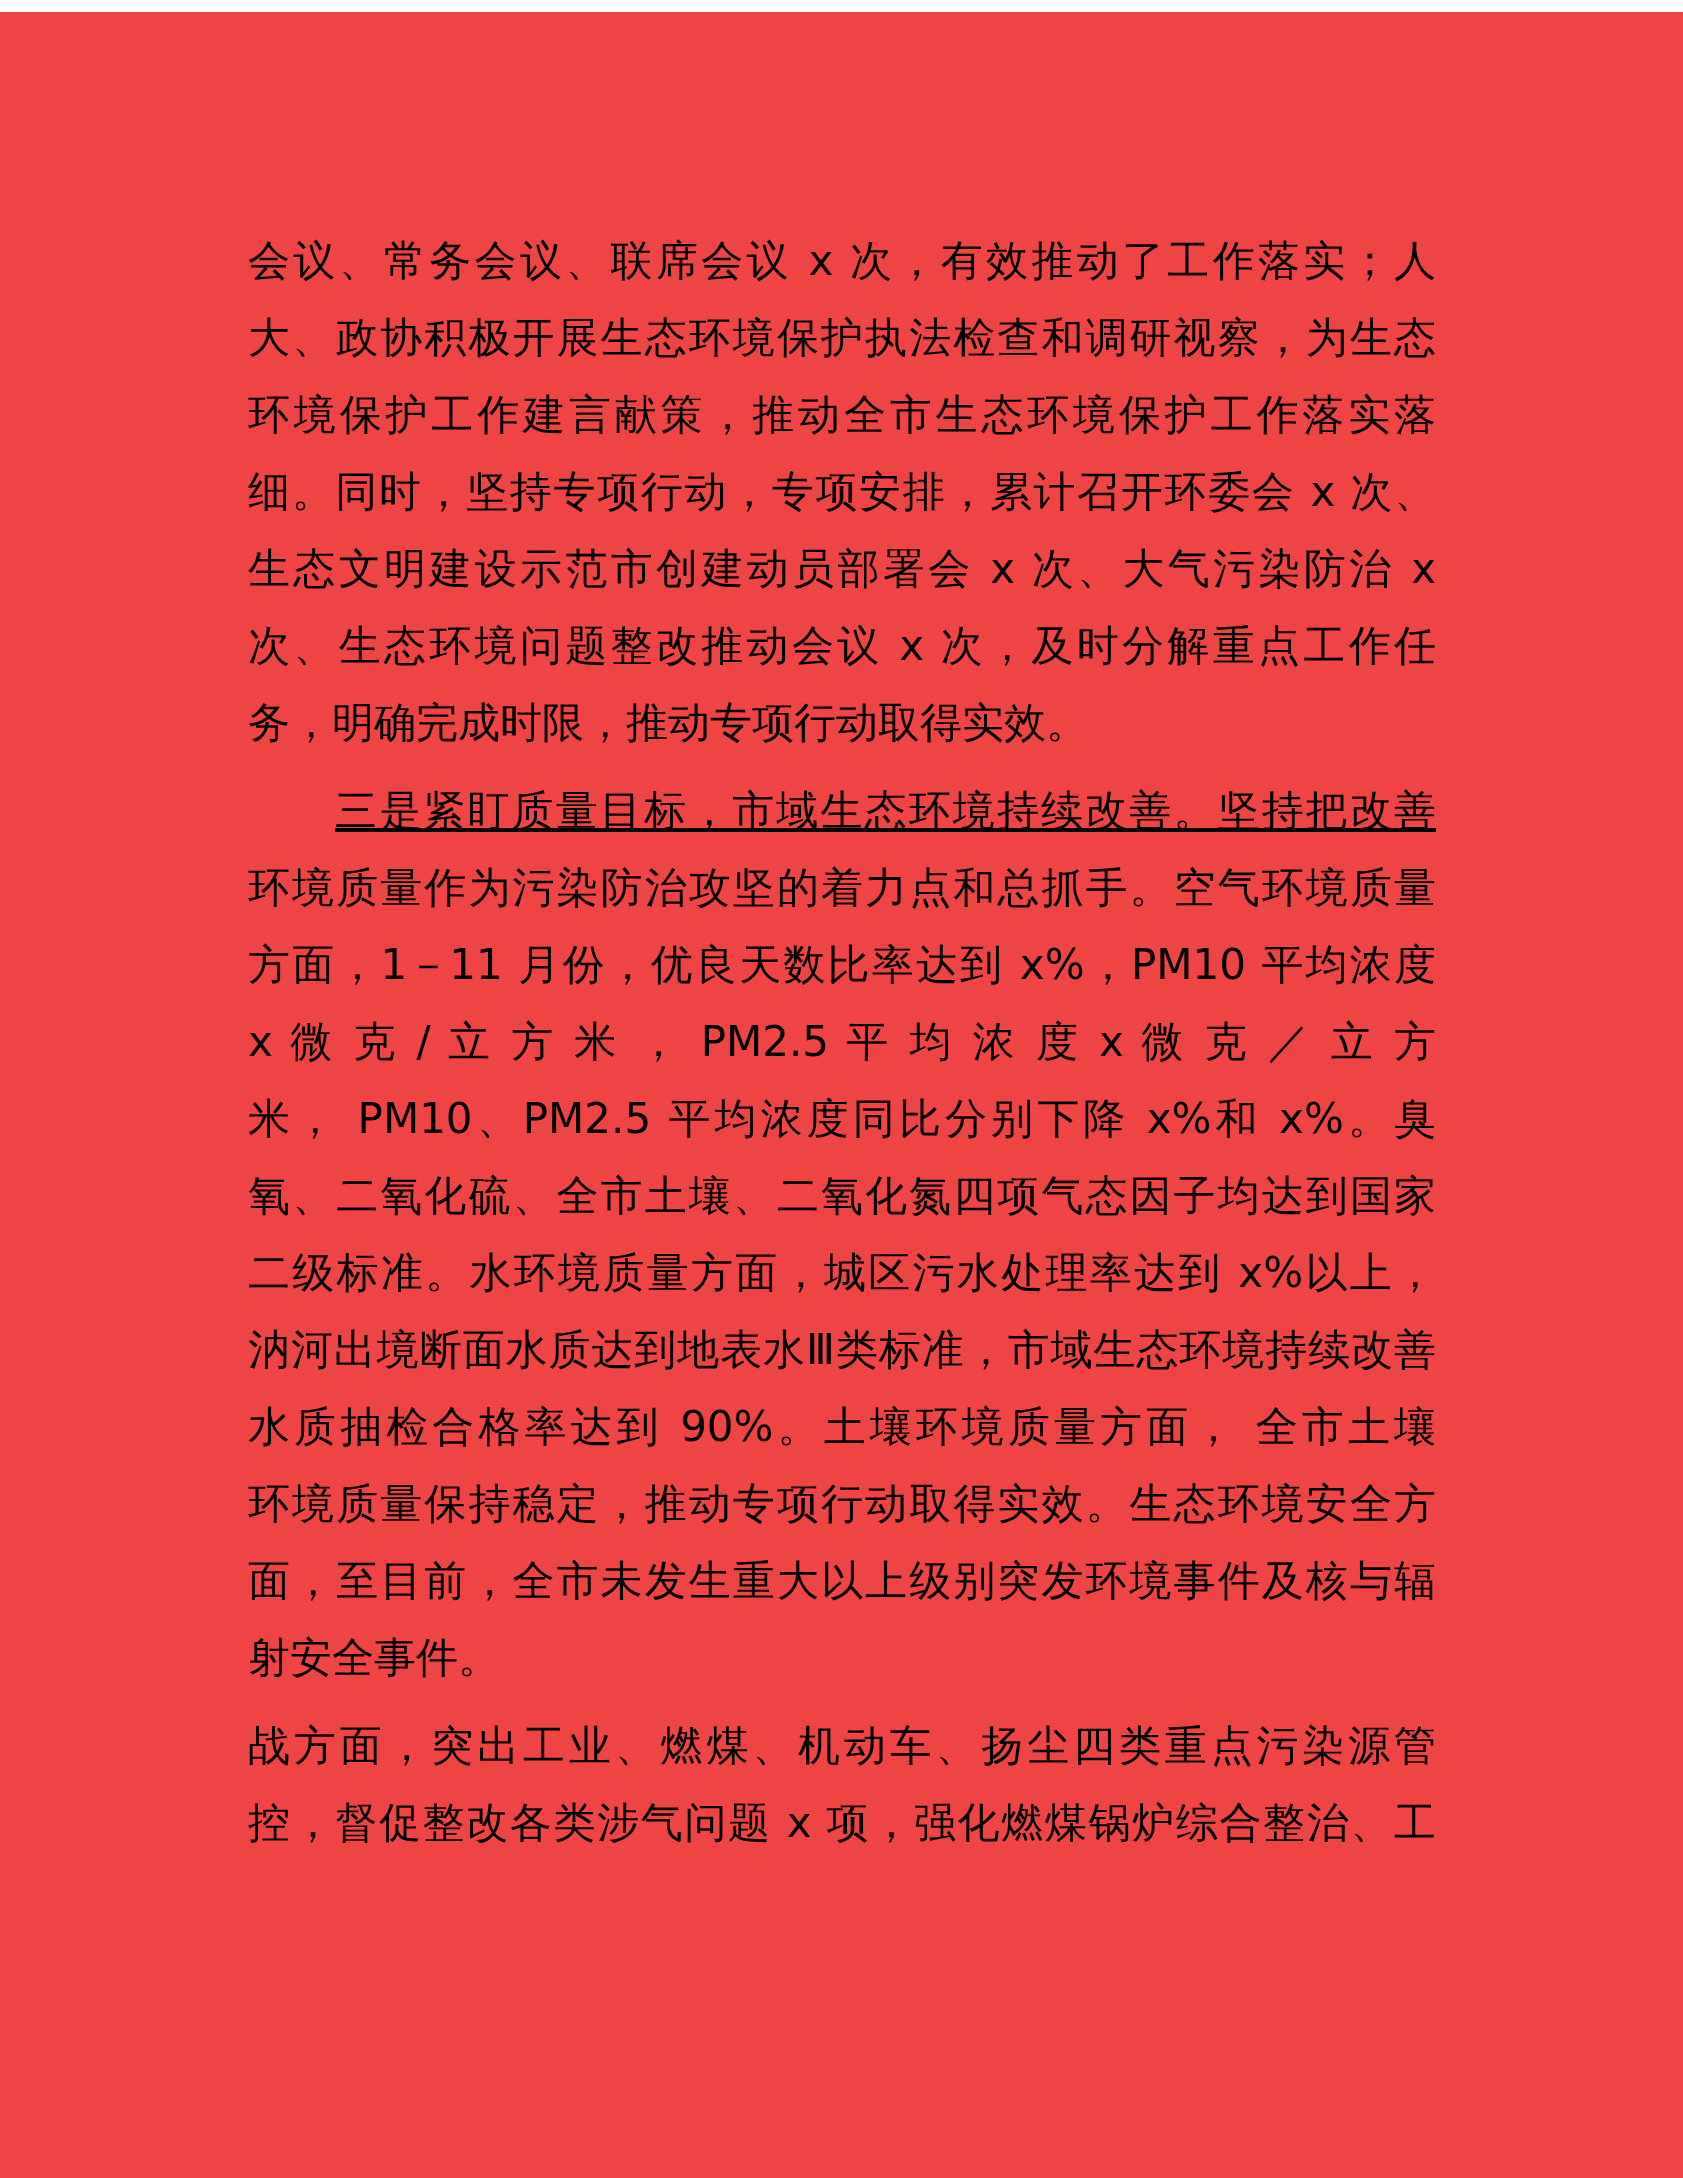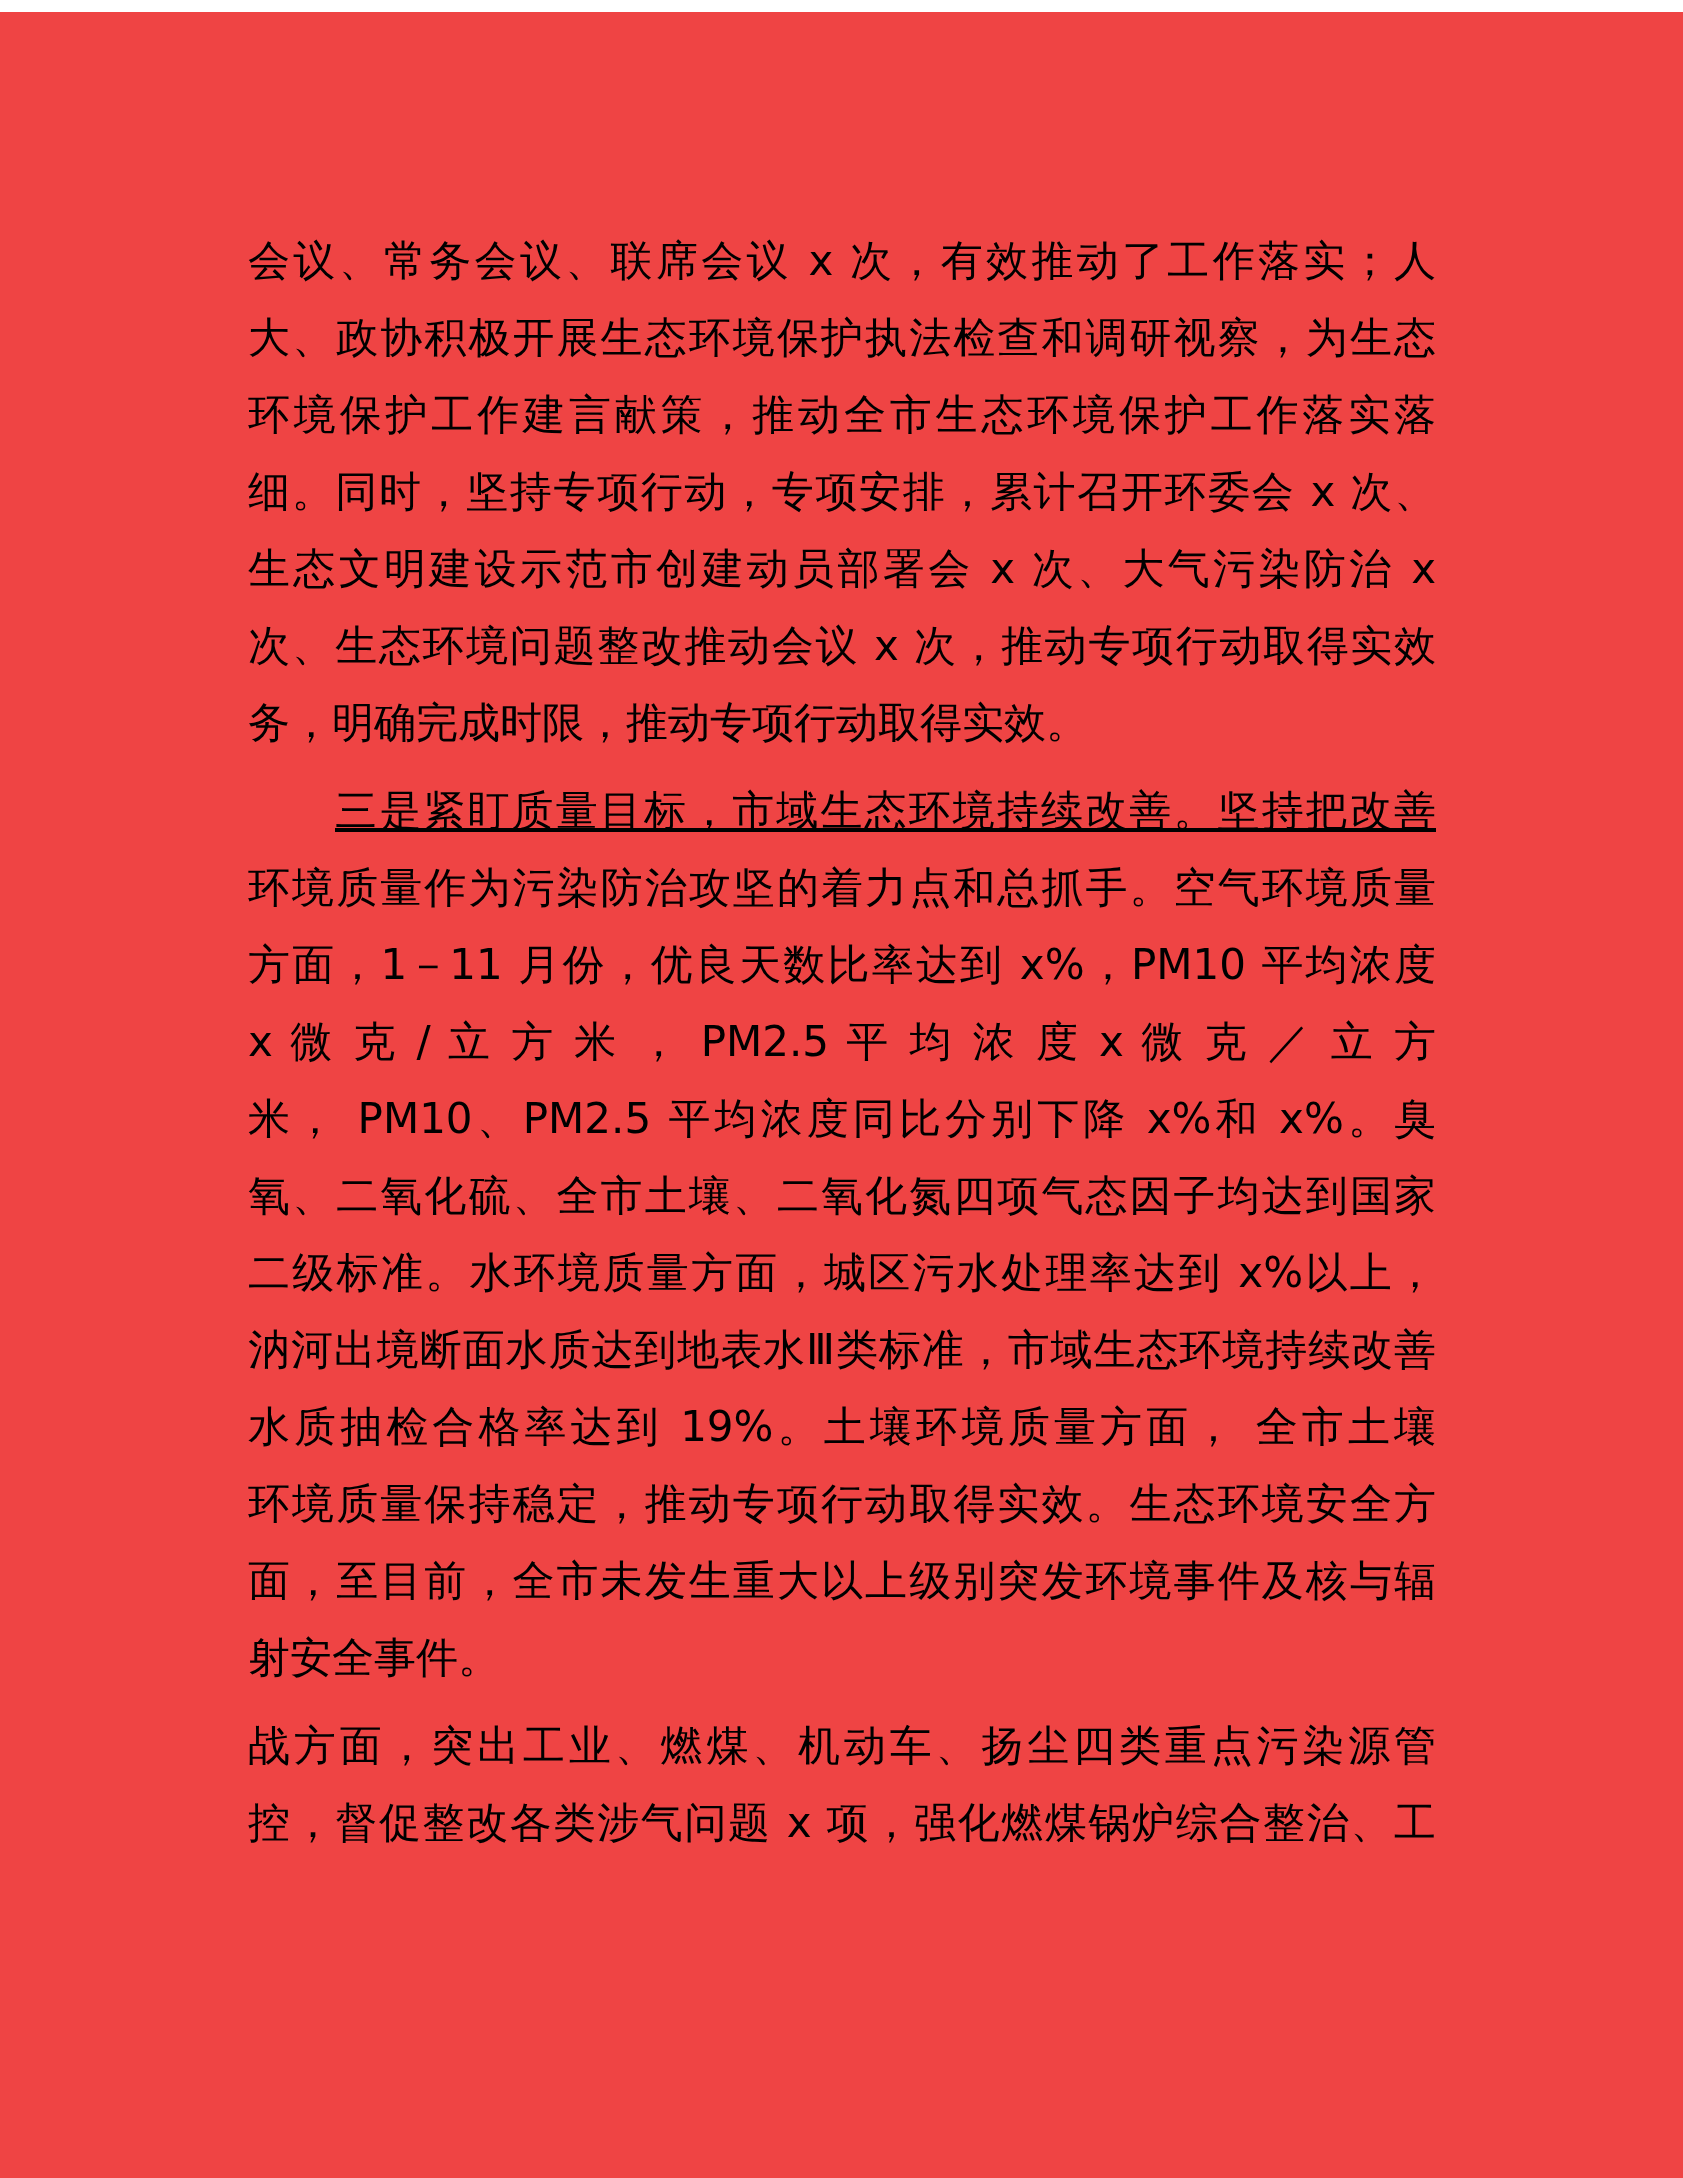--- a/index.html
+++ b/index.html
@@ -49,34 +49,34 @@
 <body>
 
 <div class="page">
 
   <div class="text-block" style="top:210px;">
     <span class="line">会议、常务会议、联席会议 x 次，有效推动了工作落实；人</span>
     <span class="line">大、政协积极开展生态环境保护执法检查和调研视察，为生态</span>
     <span class="line">环境保护工作建言献策，推动全市生态环境保护工作落实落</span>
     <span class="line">细。同时，坚持专项行动，专项安排，累计召开环委会 x 次、</span>
     <span class="line">生态文明建设示范市创建动员部署会 x 次、大气污染防治 x</span>
-    <span class="line">次、生态环境问题整改推动会议 x 次，推动专项行动取得实效</span>
+    <span class="line">次、生态环境问题整改推动会议 x 次，及时分解重点工作任</span>
     <span class="line last">务，明确完成时限，推动专项行动取得实效。</span>
   </div>
 
   <div class="text-block" style="top:760px;">
     <span class="line indent">三是紧盯质量目标，市域生态环境持续改善。坚持把改善</span>
     <span class="line">环境质量作为污染防治攻坚的着力点和总抓手。空气环境质量</span>
     <span class="line">方面，1－11 月份，优良天数比率达到 x%，PM10 平均浓度</span>
     <span class="line">x 微 克 / 立 方 米 ， PM2.5 平 均 浓 度 x 微 克 ／ 立 方</span>
     <span class="line">米， PM10、PM2.5 平均浓度同比分别下降 x%和 x%。臭</span>
     <span class="line">氧、二氧化硫、全市土壤、二氧化氮四项气态因子均达到国家</span>
     <span class="line">二级标准。水环境质量方面，城区污水处理率达到 x%以上，</span>
     <span class="line">汭河出境断面水质达到地表水Ⅲ类标准，市域生态环境持续改善</span>
-    <span class="line">水质抽检合格率达到 19%。土壤环境质量方面， 全市土壤</span>
+    <span class="line">水质抽检合格率达到 90%。土壤环境质量方面， 全市土壤</span>
     <span class="line">环境质量保持稳定，推动专项行动取得实效。生态环境安全方</span>
     <span class="line">面，至目前，全市未发生重大以上级别突发环境事件及核与辐</span>
     <span class="line last">射安全事件。</span>
   </div>
 
   <div class="text-block" style="top:1695px;">
     <span class="line">战方面，突出工业、燃煤、机动车、扬尘四类重点污染源管</span>
     <span class="line">控，督促整改各类涉气问题 x 项，强化燃煤锅炉综合整治、工</span>
   </div>
 

